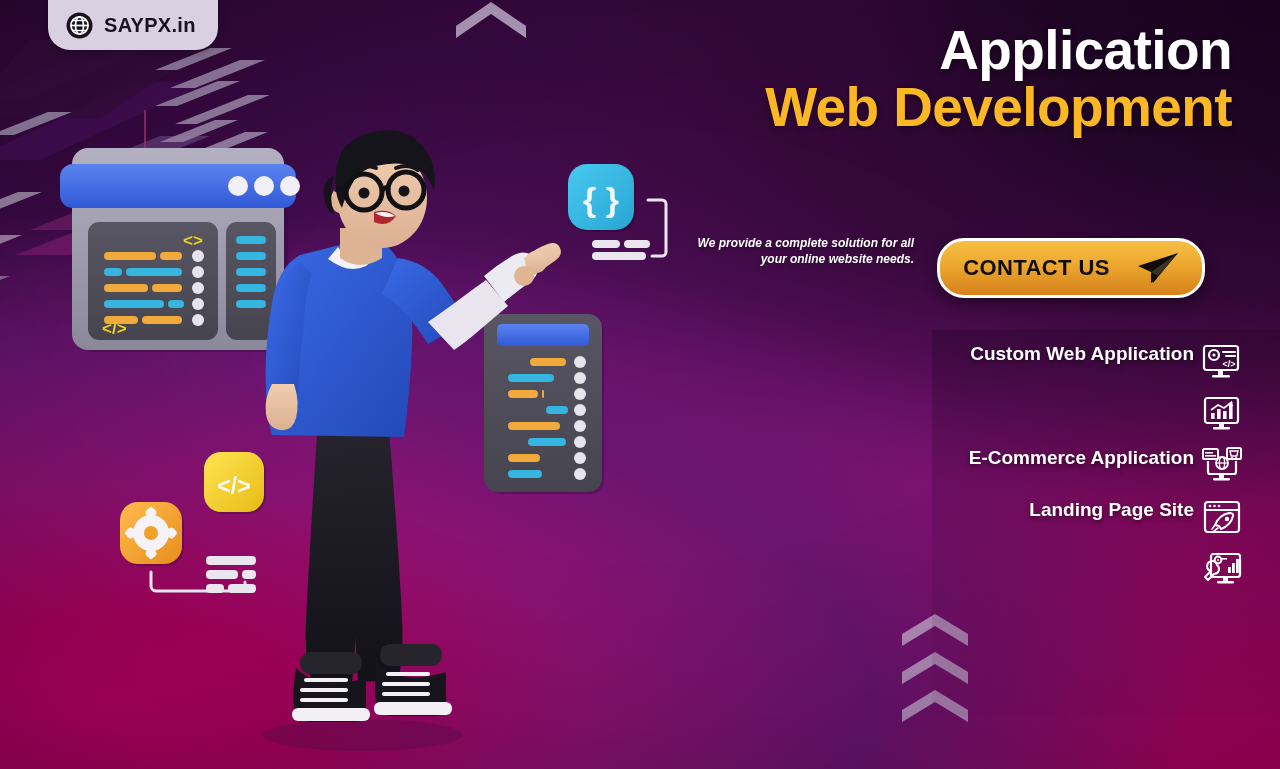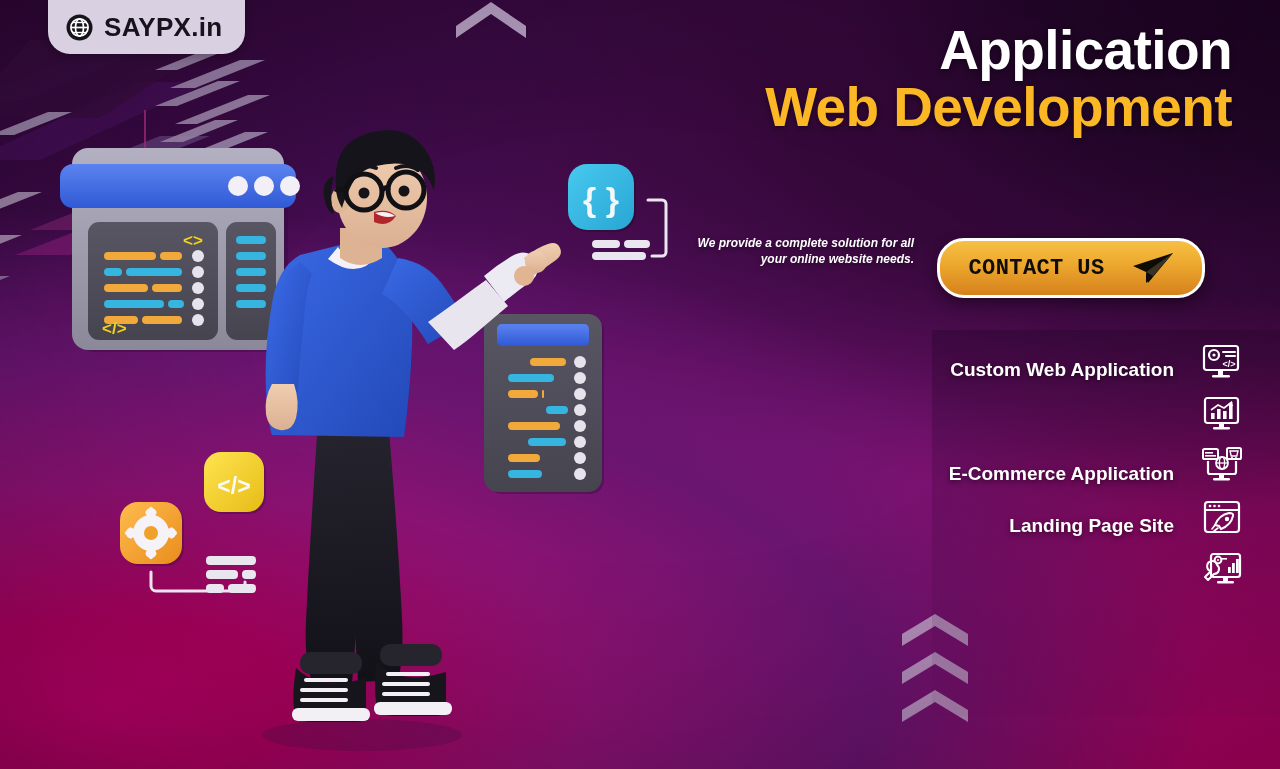--- a/index.html
+++ b/index.html
@@ -36,21 +36,21 @@
 
   
   .logo{
     position:absolute;left:48px;top:-18px;
     display:flex;align-items:center;gap:11px;
     background:#d9d0e2;border-radius:0 0 22px 22px;
     padding:30px 22px 11px 18px;
     box-shadow:0 3px 10px rgba(0,0,0,.25);
   }
   .logo-globe{width:27px;height:27px;flex:0 0 auto;}
-  .logo-text{font-size:26px;font-weight:bold;color:#18121c;letter-spacing:.3px;}
+  .logo-text{font-size:20px;font-weight:bold;color:#18121c;letter-spacing:.3px;}
 
   
   .headline{
     position:absolute;right:48px;top:22px;width:640px;
     text-align:right;line-height:1.04;
   }
   .headline .l1,.headline .l3{
     display:block;color:#ffffff;font-size:55px;font-weight:bold;letter-spacing:-.6px;
     text-shadow:0 2px 6px rgba(0,0,0,.45);
   }
@@ -65,33 +65,33 @@
     text-align:right;color:#fff;font-size:12px;font-weight:bold;font-style:italic;
     line-height:1.32;text-shadow:0 2px 5px rgba(0,0,0,.45);
   }
 
   
   .cta{
     position:absolute;left:937px;top:238px;width:262px;height:54px;
     border-radius:27px;border:3px solid #ffffff;
     background:linear-gradient(180deg,#f6c044 0%,#eda92f 42%,#d6811c 100%);
     display:flex;align-items:center;justify-content:center;gap:27px;
-    box-shadow:0 5px 14px rgba(0,0,0,.4);cursor:pointer;font-family:Liberation Mono, monospace;
+    box-shadow:0 5px 14px rgba(0,0,0,.4);cursor:pointer;
   }
   .cta-label{font-size:22px;font-weight:bold;color:#100d08;letter-spacing:.4px;}
   .cta-plane{width:42px;height:32px;}
 
   
   .svc-panel{
     position:absolute;left:932px;top:330px;width:348px;height:386px;
     background:linear-gradient(180deg, rgba(28,4,34,.30) 0%, rgba(40,6,46,.16) 55%, rgba(60,8,58,.05) 100%);
   }
   .svc-list{position:absolute;left:930px;top:336px;width:330px;}
   .svc-row{
-    display:flex;align-items:flex-end;justify-content:flex-end;gap:28px;
+    display:flex;align-items:flex-start;justify-content:flex-end;gap:8px;
     padding:7px 18px 7px 0;
   }
   .svc-label{
     color:#fff;font-size:19px;font-weight:bold;text-align:right;line-height:1.18;
     text-shadow:0 2px 5px rgba(0,0,0,.5);
   }
   .svc-icon{width:40px;height:38px;flex:0 0 auto;}
 
   
   .ill{position:absolute;left:0;top:0;width:700px;height:769px;}

